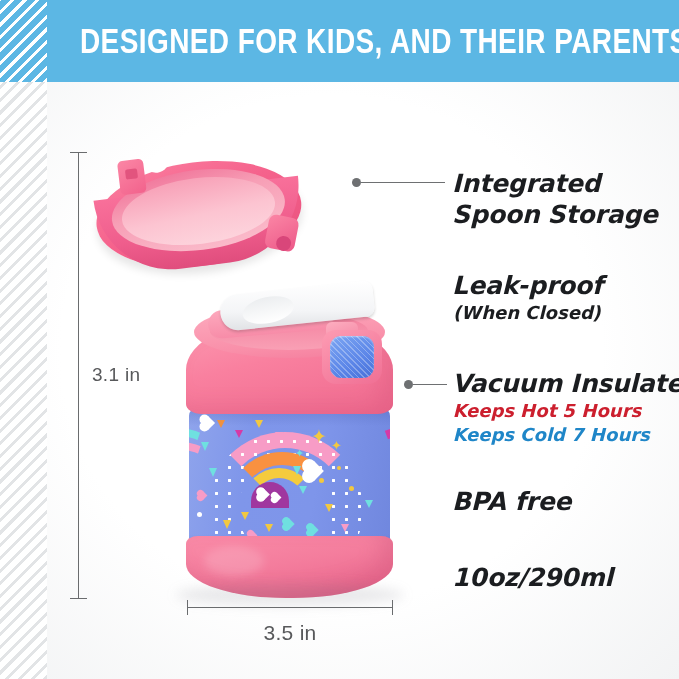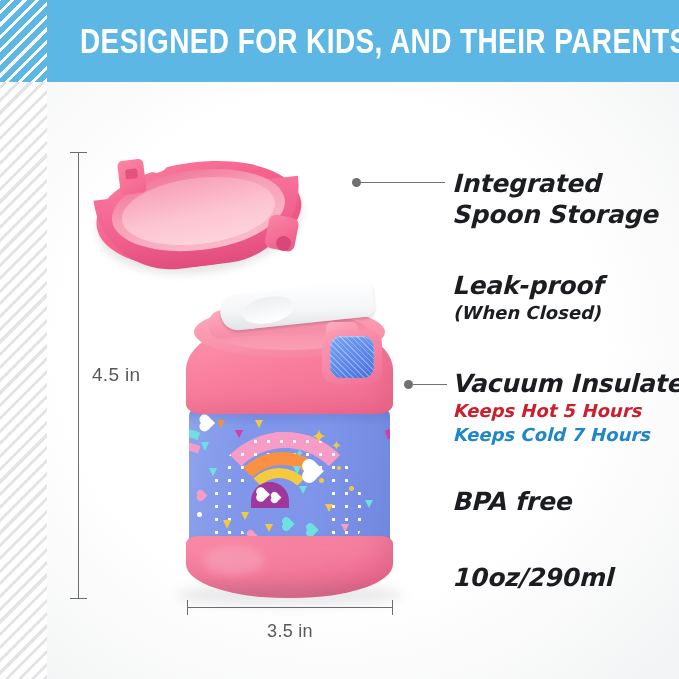--- a/index.html
+++ b/index.html
@@ -134,21 +134,21 @@
   .dim-hcap.left  { left: 187px; }
   .dim-hcap.right { left: 392px; }
   .dim-hlabel {
     position: absolute;
     left: 0;
     top: 621px;
     width: 580px;
     text-align: center;
     color: #58595b;
     font-family: "Liberation Sans", sans-serif;
-    font-size: 18px;
+    font-size: 21px;
     letter-spacing: 0.3px;
     z-index: 7;
   }
 
   
   .leader { position: absolute; z-index: 8; }
   .leader .dot {
     position: absolute;
     left: 0; top: 0;
     width: 9px; height: 9px;
@@ -562,21 +562,21 @@
       <div class="button-blue"></div>
 
       <div class="foot"></div>
       <div class="foot-hl"></div>
     </div>
   </div>
 
   <div class="dim-vline"></div>
   <div class="dim-vcap top"></div>
   <div class="dim-vcap bot"></div>
-  <div class="dim-vlabel">4.5 in</div>
+  <div class="dim-vlabel">3.1 in</div>
 
   <div class="dim-hline"></div>
   <div class="dim-hcap left"></div>
   <div class="dim-hcap right"></div>
   <div class="dim-hlabel">3.5 in</div>
 
   <div class="leader" style="left:352px; top:178px;">
     <div class="dot"></div>
     <div class="rule" style="width:84px;"></div>
   </div>

